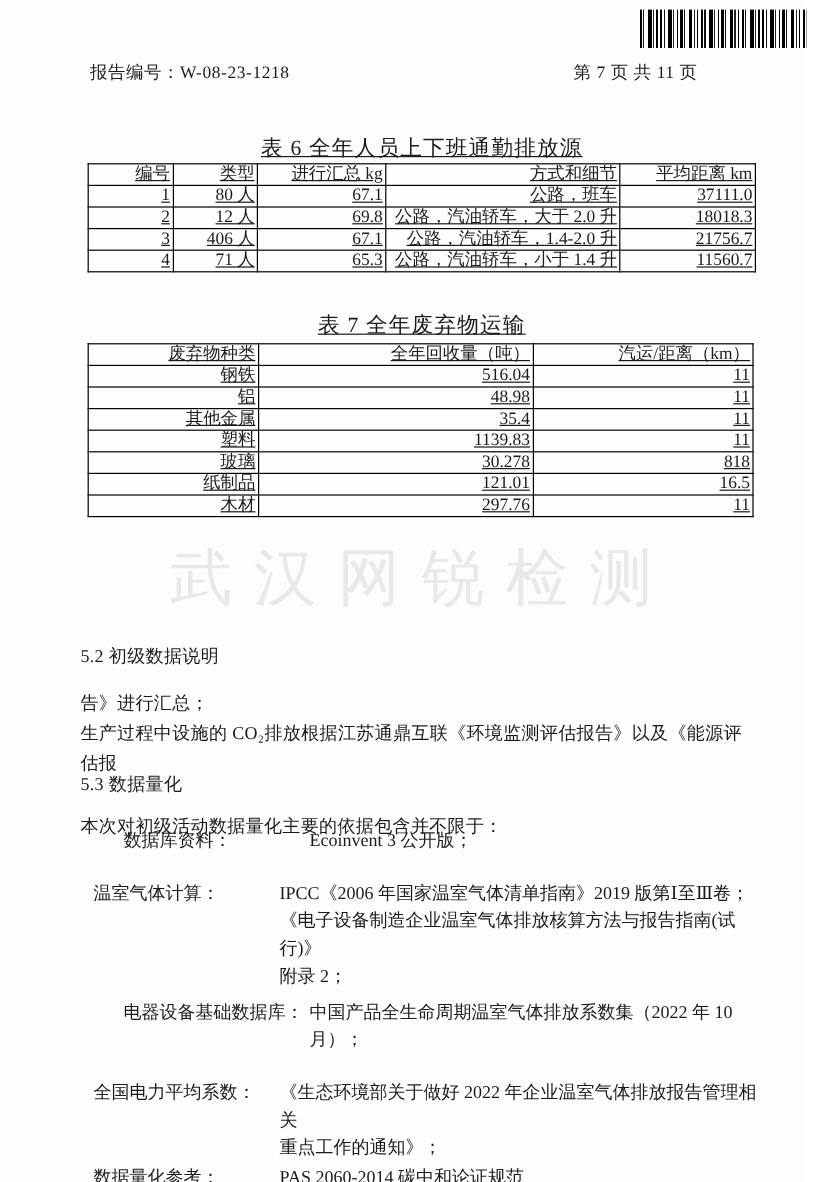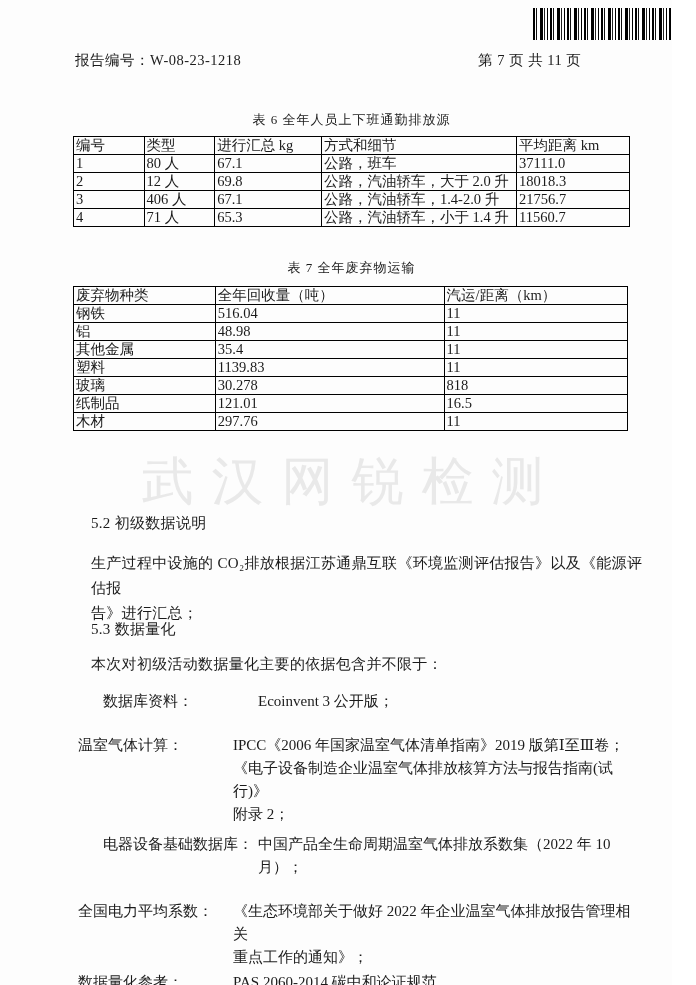--- a/index.html
+++ b/index.html
@@ -14,42 +14,42 @@
   .barcode {
     position:absolute; left:533px; top:8px; width:145px; height:32px;
     background:repeating-linear-gradient(90deg,
       #000 0px,#000 2px,#fff 2px,#fff 3px,
       #111 3px,#111 4px,#fff 4px,#fff 7px,
       #000 7px,#000 10px,#fff 10px,#fff 11px,
       #222 11px,#222 12px,#fff 12px,#fff 14px,
       #000 14px,#000 15px,#fff 15px,#fff 17px);
   }
   
-  .tbl-title { position:absolute; width:557px; left:73px; text-align:center; font-size:13px; letter-spacing:1px; }
+  .tbl-title { position:absolute; width:557px; left:73px; text-align:center; font-size:18px; letter-spacing:1px;text-decoration:underline; }
   .t6-title { top:111px; }
   .t7-title { top:259px; }
   table.doc-table {
     position:absolute; left:73px; border-collapse:collapse; table-layout:fixed;
     font-size:14.5px;
   }
   table.t6 { top:136px; width:557px; }
   table.t7 { top:286px; width:555px; }
   table.doc-table th, table.doc-table td {
-    border:1.4px solid #000; text-align:left; vertical-align:middle;
+    border:1.4px solid #000; text-align:right; vertical-align:middle;
     font-weight:normal; padding:0 2px; height:17px; line-height:17px;
-    overflow:hidden; white-space:nowrap;
+    overflow:hidden; white-space:nowrap;text-decoration:underline;
   }
   
   .watermark {
     position:absolute; left:73px; top:447px; width:557px; text-align:center;
     font-size:52px; letter-spacing:18px; color:#e9e9e9; white-space:nowrap;
     user-select:none;
   }
   
-  .body-text { position:absolute; left:91px; font-size:15px; letter-spacing:.3px; }
+  .body-text { position:absolute; left:67px; font-size:15px; letter-spacing:.3px;margin-top:24px; }
   .s52-heading { top:514px; }
   .s52-para    { top:551px; line-height:25px; width:565px; }
   .s53-heading { top:620px; }
   .s53-intro   { top:655px; }
   
   .refs { position:absolute; left:78px; top:690px; width:565px; font-size:15px; line-height:23px; }
   .ref-row { display:flex; align-items:flex-start; }
   .ref-row.mb-lg { margin-bottom:21px;margin-left:25px; }
   .ref-row.mb-sm { margin-bottom:7px; }
   .ref-row.mb-xs { margin-bottom:2px; }
@@ -166,22 +166,22 @@
         <td>297.76</td>
         <td>11</td>
       </tr>
     </tbody>
   </table>
 
   <div class="watermark">武汉网锐检测</div>
 
   <div class="body-text s52-heading">5.2 初级数据说明</div>
   <div class="body-text s52-para">
+    <div>告》进行汇总；</div>
     <div>生产过程中设施的 CO₂排放根据江苏通鼎互联《环境监测评估报告》以及《能源评估报</div>
-    <div>告》进行汇总；</div>
   </div>
 
   <div class="body-text s53-heading">5.3 数据量化</div>
   <div class="body-text s53-intro">本次对初级活动数据量化主要的依据包含并不限于：</div>
 
   <div class="refs">
 
     <div class="ref-row mb-lg">
       <div class="ref-label">数据库资料：</div>
       <div class="ref-value">

